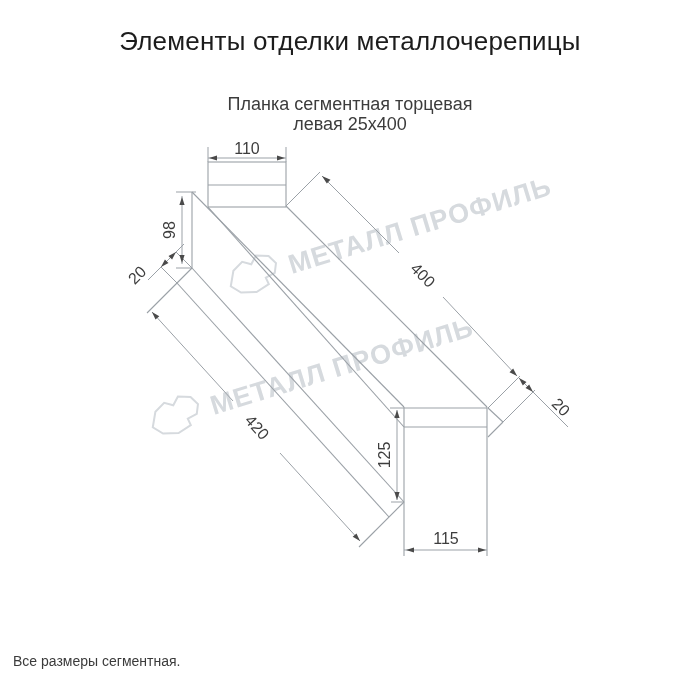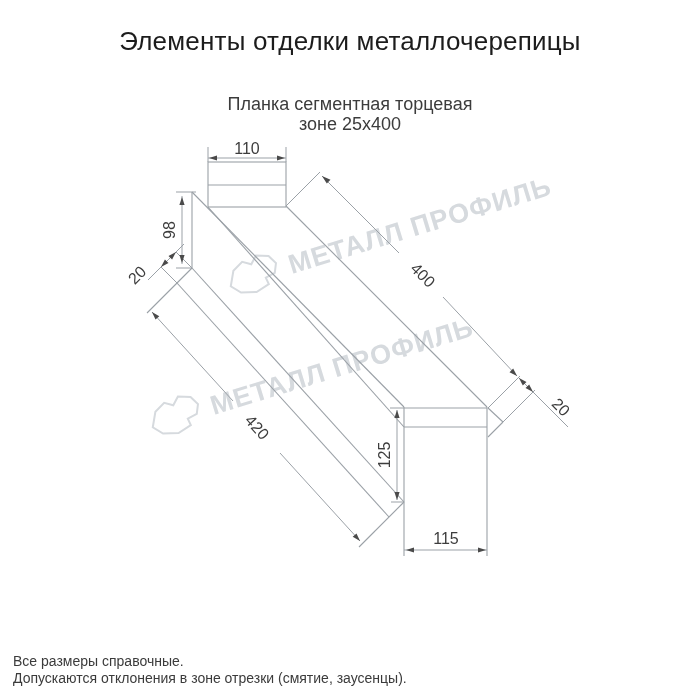--- a/index.html
+++ b/index.html
@@ -36,21 +36,21 @@
 </style>
 </head>
 <body>
 
 <div class="page">
 
   <div class="page-title">Элементы отделки металлочерепицы</div>
 
   <div class="subtitle">
     <div>Планка сегментная торцевая</div>
-    <div>зоне 25х400</div>
+    <div>левая 25х400</div>
   </div>
 
   <div class="watermark wm-upper">
     <svg width="54" height="44" viewBox="0 0 54 44">
       <path d="M2,25 L9,11 L20,5 L28,10 L35,3 L47,7 L52,16 L48,25 L38,27 L39,34 L25,38 L10,34 Z" fill="none" stroke="#d6dade" stroke-width="2"></path>
     </svg>
     <span>МЕТАЛЛ ПРОФИЛЬ</span>
   </div>
   <div class="watermark wm-lower">
     <svg width="54" height="44" viewBox="0 0 54 44">
@@ -148,16 +148,15 @@
     <text class="dimtext" x="247" y="154" text-anchor="middle">110</text>
     <text class="dimtext" x="175" y="230" text-anchor="middle" transform="rotate(-90 175 230)">98</text>
     <text class="dimtext" x="141" y="279" text-anchor="middle" transform="rotate(-45 141 279)">20</text>
     <text class="dimtext" x="419" y="279" text-anchor="middle" transform="rotate(45 419 279)">400</text>
     <text class="dimtext" x="253" y="431" text-anchor="middle" transform="rotate(48 253 431)">420</text>
     <text class="dimtext" x="557" y="411" text-anchor="middle" transform="rotate(45 557 411)">20</text>
     <text class="dimtext" x="390" y="455" text-anchor="middle" transform="rotate(-90 390 455)">125</text>
     <text class="dimtext" x="446" y="544" text-anchor="middle">115</text>
   </svg>
 
-  <div class="footer footer-1">Все размеры справочные.</div>
-  <div class="footer footer-2">Допускаются отклонения в зоне отрезки (смятие, заусенцы).</div>
+  <div class="footer footer-1">Все размеры сегментная.</div>
 
 </div>
 
 </body></html>

